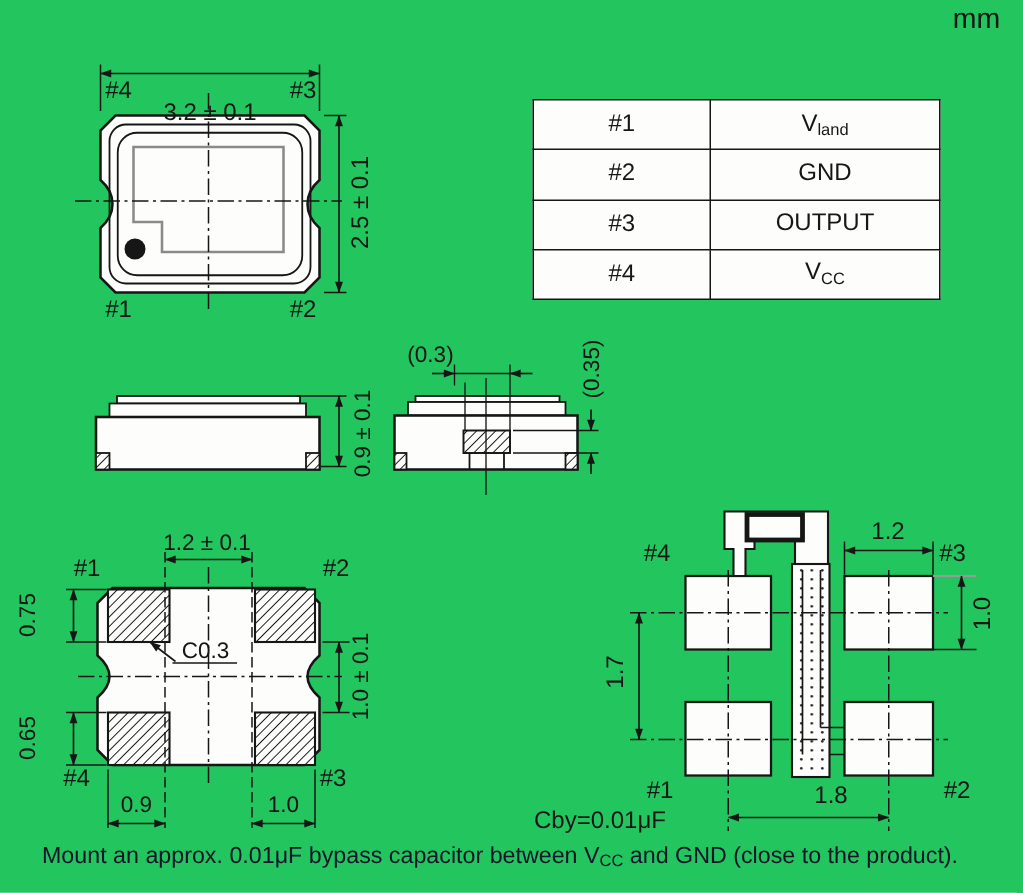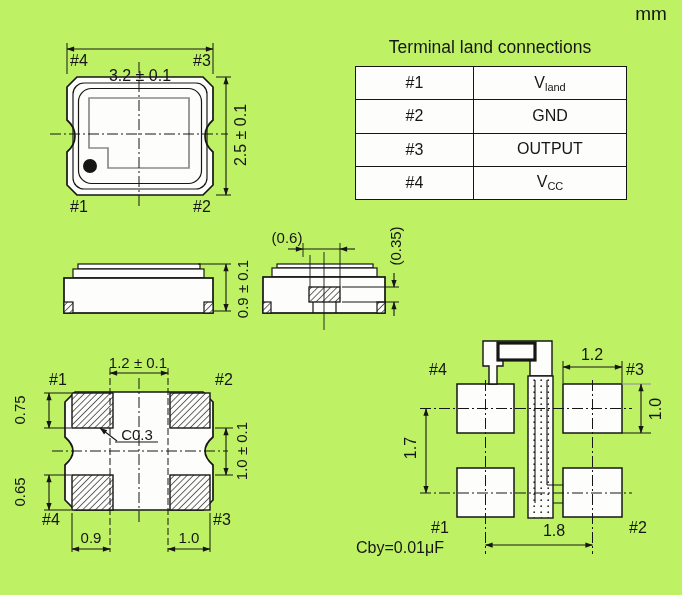--- a/index.html
+++ b/index.html
@@ -1,18 +1,18 @@
 <!DOCTYPE html>
 <html><head>
 <meta charset="utf-8">
 <style>
   html,body{margin:0;padding:0;}
   .screen{
     position:relative;width:682px;height:595px;overflow:hidden;
-    background:#bef264;
+    background:#22c55e;
     font-family:"Liberation Sans","DejaVu Sans",sans-serif;
     color:#161616;
   }
   .screen svg{position:absolute;left:0;top:0;}
   .lab{
     position:absolute;white-space:nowrap;color:#161616;
     transform:translate(-50%,-50%);line-height:1;
   }
   .lab-r{
     position:absolute;white-space:nowrap;color:#161616;
@@ -145,24 +145,23 @@
   <span class="lab f19" style="left:651px;top:13px;">mm</span>
 
   <span class="lab f16" style="left:140px;top:36px;margin-top:40px;">3.2 ± 0.1</span>
   <span class="lab-r f16" style="left:241px;top:135px;">2.5 ± 0.1</span>
   <span class="lab f16" style="left:79px;top:61px;">#4</span>
   <span class="lab f16" style="left:202px;top:61px;">#3</span>
   <span class="lab f16" style="left:79px;top:207px;">#1</span>
   <span class="lab f16" style="left:202px;top:207px;">#2</span>
 
   <span class="lab-r f15" style="left:242px;top:289px;">0.9 ± 0.1</span>
-  <span class="lab f15" style="left:287px;top:237px;">(0.6)</span>
+  <span class="lab f15" style="left:287px;top:237px;">(0.3)</span>
   <span class="lab-r f15" style="left:395px;top:246px;">(0.35)</span>
 
-  <span class="lab f17" style="left:490px;top:48px;">Terminal land connections</span>
   <table class="conn-table">
     <colgroup>
         <col class="c1">
         <col class="c2">
       </colgroup>
     <tbody>
         <tr>
       <td>#1</td>
       <td><span>V</span><span class="sub">land</span></td>
     </tr>
@@ -196,14 +195,17 @@
   <span class="lab f16" style="left:438px;top:370px;">#4</span>
   <span class="lab f16" style="left:635px;top:370px;">#3</span>
   <span class="lab f16" style="left:440px;top:528px;">#1</span>
   <span class="lab f16" style="left:638px;top:528px;">#2</span>
   <span class="lab f16" style="left:592px;top:355px;">1.2</span>
   <span class="lab-r f16" style="left:656px;top:409px;">1.0</span>
   <span class="lab-r f16" style="left:411px;top:448px;">1.7</span>
   <span class="lab f16" style="left:554px;top:531px;">1.8</span>
   <span class="lab-l f16" style="left:356px;top:540px;">Cby=0.01μF</span>
 
+  <div class="note">
+    <span>Mount an approx. 0.01μF bypass capacitor between V</span><span class="sub">CC</span><span> and GND (close to the product).</span>
+  </div>
 
 </div>
 
 </body></html>

